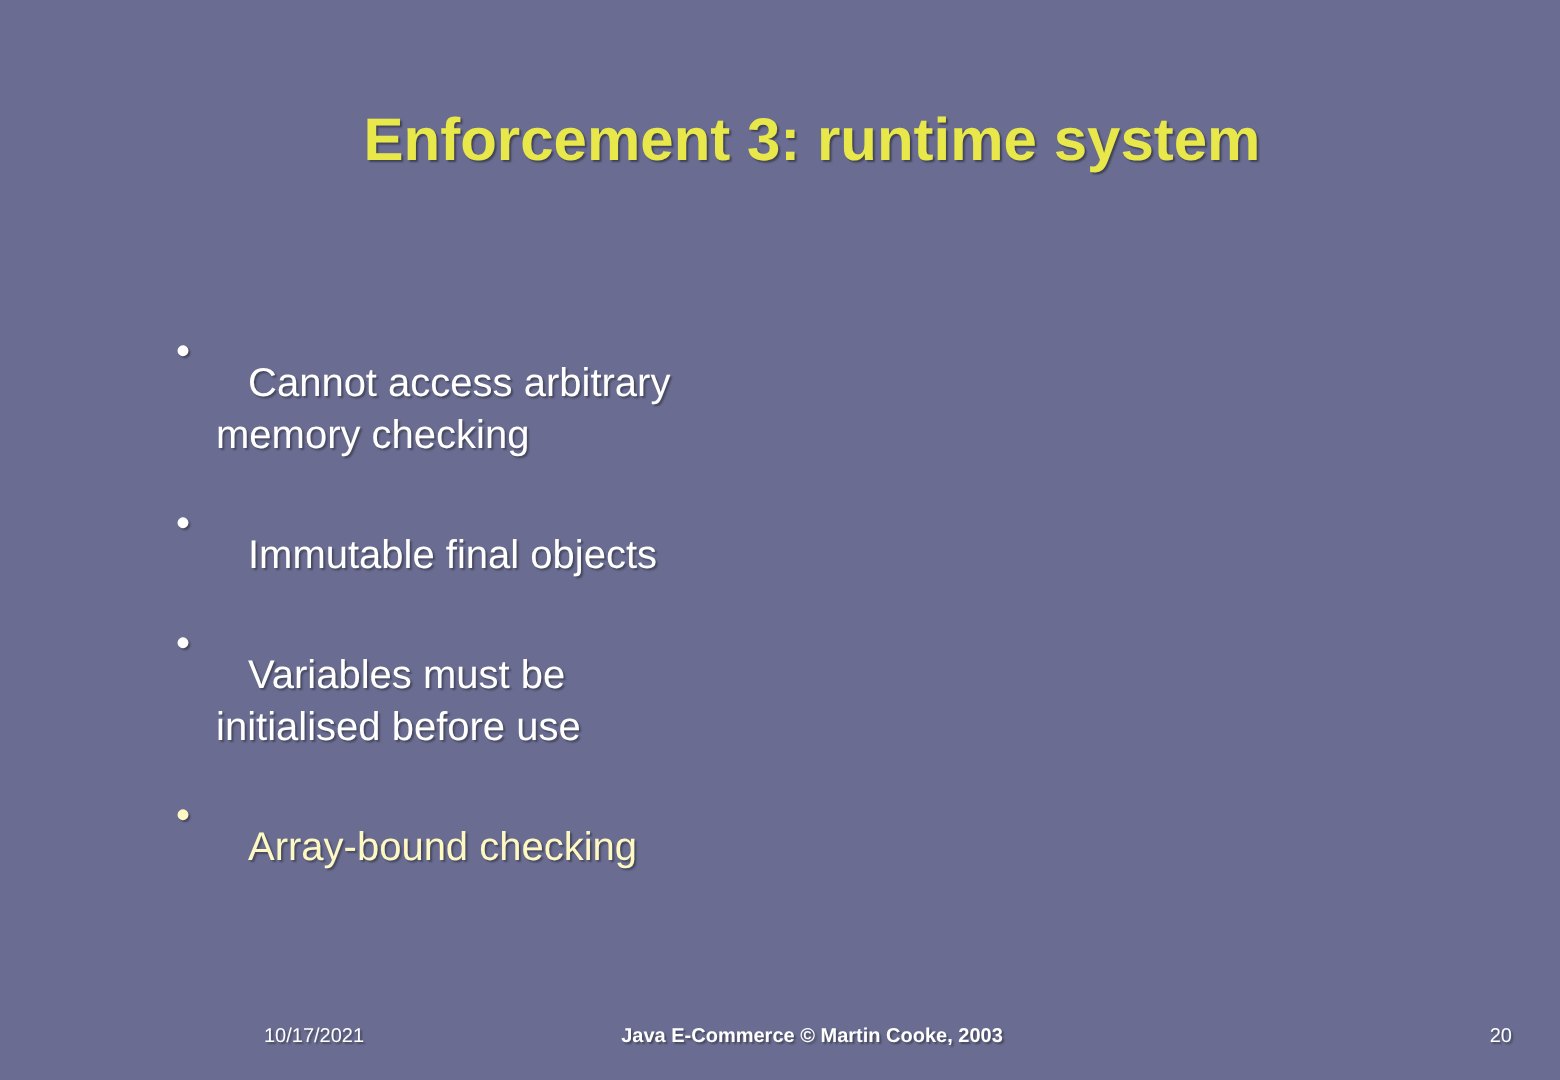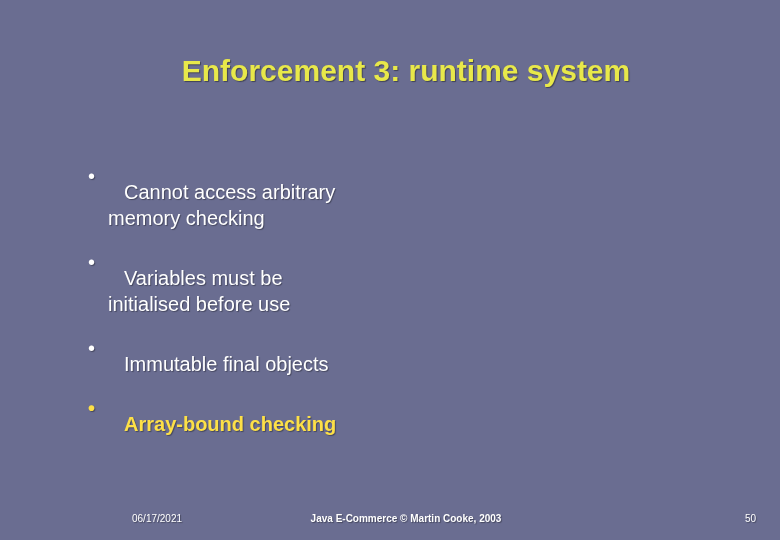--- a/index.html
+++ b/index.html
@@ -36,21 +36,21 @@
     top: 0;
   }
   .content ul ul { margin-left: 6px; margin-top: 0; }
   .content ul ul li { position: relative; padding-left: 22px; }
   .content ul ul li::before {
     content: "–";
     position: absolute;
     left: 2px;
     top: 0;
   }
-  .yellow { color: #fde047; font-weight: bold; }
+  .yellow { color: #fef9c3; font-weight: normal; }
   .footer {
     position: absolute;
     bottom: 16px;
     left: 0;
     width: 100%;
     color: #ffffff;
     font-size: 10px;
     text-shadow: 1px 1px 1px rgba(0,0,0,0.35);
   }
   .footer-left { position: absolute; left: 100px; bottom: 0; }
@@ -61,28 +61,28 @@
 <body>
 
 <div class="title">Enforcement 3: runtime system</div>
 
 <div class="content">
   <ul>
     <li>
       <span>Cannot access arbitrary memory checking</span>
     </li>
     <li>
-      <span>Variables must be initialised before use</span>
+      <span>Immutable final objects</span>
     </li>
     <li>
-      <span>Immutable final objects</span>
+      <span>Variables must be initialised before use</span>
     </li>
     <li class="yellow">
       <span>Array-bound checking</span>
     </li>
   </ul>
 </div>
 
 <div class="footer">
-  <div class="footer-left">06/17/2021</div>
+  <div class="footer-left">10/17/2021</div>
   <div class="footer-center">Java E-Commerce © Martin Cooke, 2003</div>
-  <div class="footer-right">50</div>
+  <div class="footer-right">20</div>
 </div>
 
 </body></html>

